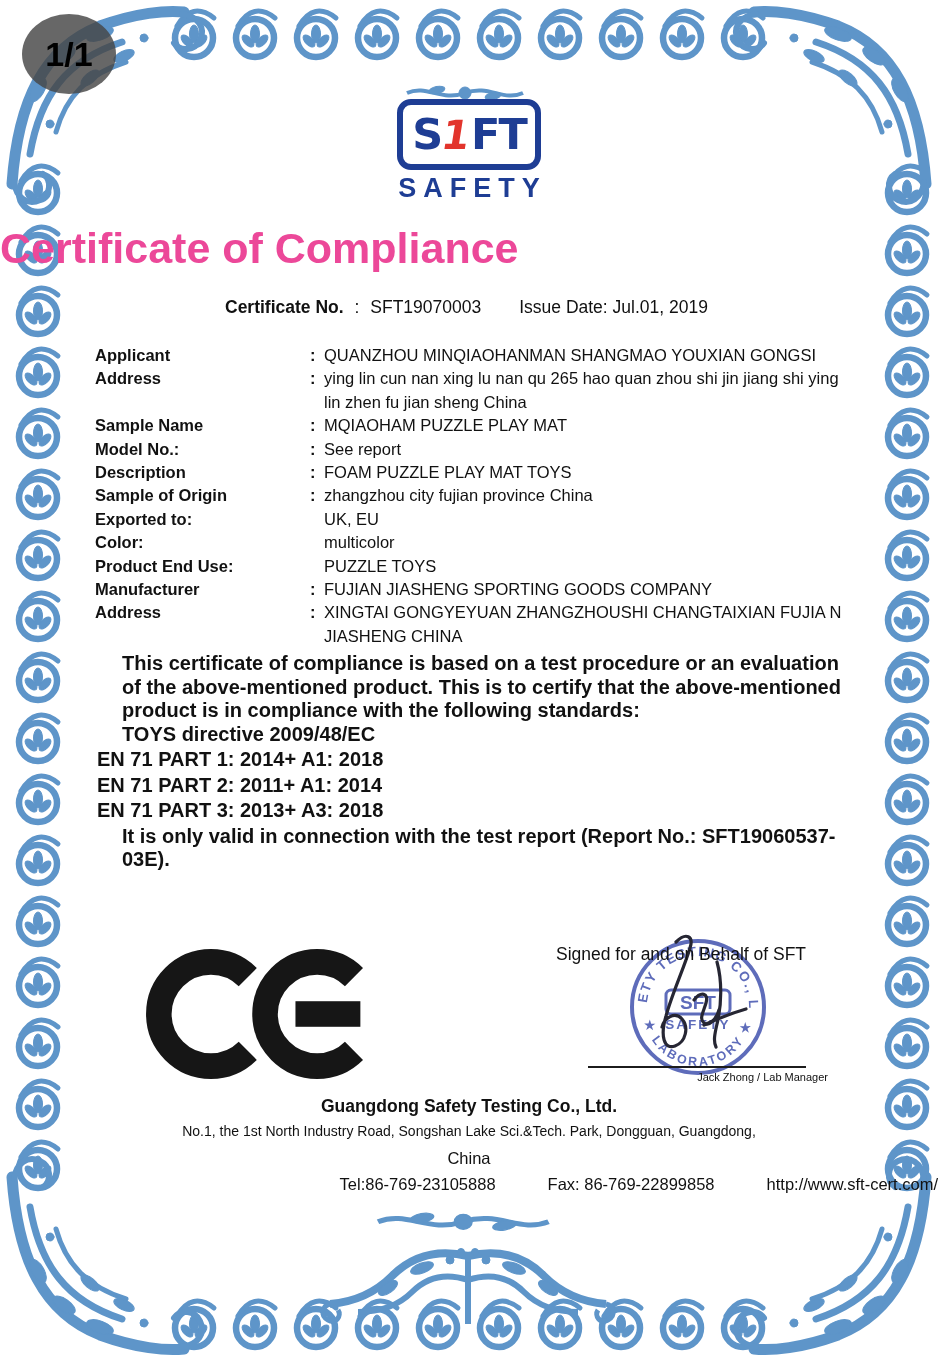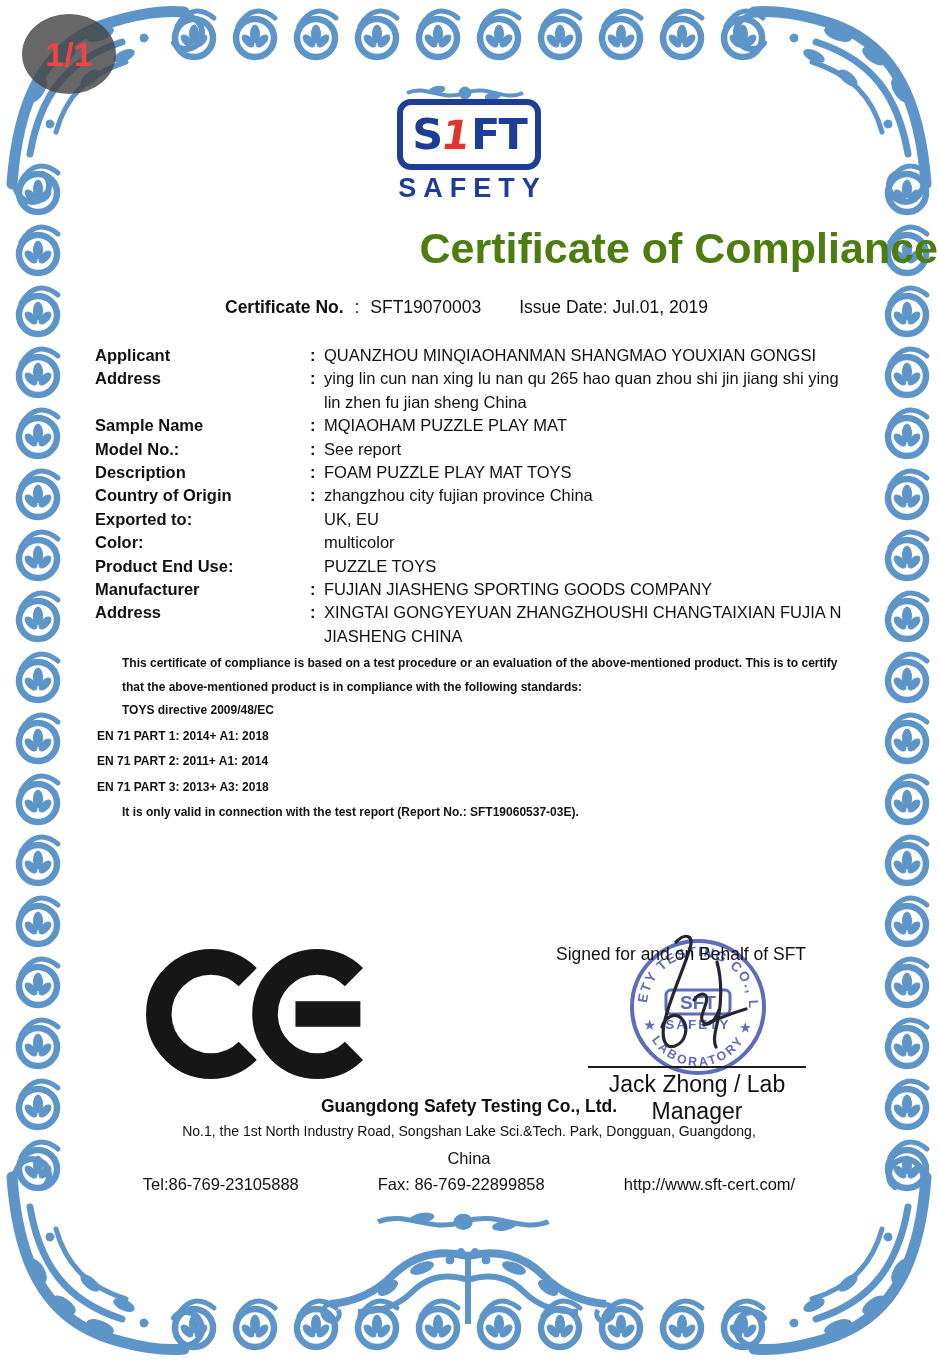--- a/index.html
+++ b/index.html
@@ -3,58 +3,58 @@
 <meta charset="utf-8">
 <style>
   html,body{margin:0;padding:0;background:#fff;}
   .page{position:relative;width:938px;height:1361px;overflow:hidden;background:#fff;
         font-family:"Liberation Sans",sans-serif;color:#111;}
   .deco{position:absolute;left:0;top:0;z-index:0;pointer-events:none;}
   .content{position:absolute;inset:0;z-index:1;}
 
   .badge{position:absolute;left:22px;top:14px;width:94px;height:80px;z-index:3;
          background:rgba(70,70,70,.82);border-radius:50%;display:flex;align-items:center;
-         justify-content:center;color:#ef4444;font-size:34px;font-weight:bold;}
+         justify-content:center;color:#000000;font-size:34px;font-weight:bold;}
 
   .logo-wrap{position:absolute;left:0;right:0;top:99px;text-align:center;}
   .logo-box{display:inline-flex;align-items:center;justify-content:center;
             border:6px solid #1e3d94;border-radius:14px;width:132px;height:59px;
             font-family:"DejaVu Sans",sans-serif;font-weight:800;}
   .logo-letter{font-size:43px;color:#1e3d94;letter-spacing:-2px;line-height:1;}
   .logo-one{font-size:40px;color:#e2342c;transform:skewX(-9deg);margin:0 1px;line-height:1;font-weight:800;}
   .logo-sub{margin-top:3px;font-size:27px;font-weight:800;color:#1e3d94;letter-spacing:7px;padding-left:7px;}
 
-  .title{position:absolute;left:0;right:0;top:224px;text-align:right;
-         font-size:43px;font-weight:700;color:#4d7c0f;}
+  .title{position:absolute;left:0;right:0;top:224px;text-align:left;
+         font-size:43px;font-weight:700;color:#ec4899;}
 
   .certline{position:absolute;left:225px;top:297px;display:flex;gap:38px;font-size:17.5px;white-space:nowrap;}
   .certline .lbl{font-weight:bold;}
   .certline .sep{margin:0 6px;}
 
   .fields{position:absolute;left:95px;top:344px;width:752px;font-size:16.5px;line-height:23.4px;}
   .frow{display:grid;grid-template-columns:215px 14px auto;}
   .frow .flabel{font-weight:bold;}
   .frow .fsep{font-weight:bold;}
 
-  .statement{position:absolute;left:97px;top:652px;width:752px;font-weight:bold;font-size:12px;}
+  .statement{position:absolute;left:97px;top:652px;width:752px;font-weight:bold;font-size:20px;}
   .st-par{margin:0 0 0 25px;width:724px;line-height:23.5px;}
   .st-directive{margin:0 0 0 25px;line-height:23.5px;}
   .st-standard{margin-top:2px;line-height:23.5px;}
   .st-validity{margin:2px 0 0 25px;line-height:23.5px;}
 
   .ce{position:absolute;left:146px;top:949px;}
   .signedfor{position:absolute;left:556px;top:944px;width:270px;font-size:17.5px;z-index:2;}
   .stamp{position:absolute;left:614px;top:928px;overflow:visible;z-index:1;}
   .sig-line{position:absolute;left:588px;top:1066px;width:218px;border-top:2px solid #1c1c1c;z-index:2;}
-  .signer{position:absolute;left:566px;top:1071px;width:262px;text-align:center;font-size:23px;z-index:2;}
+  .signer{position:absolute;left:566px;top:1071px;width:262px;text-align:right;font-size:11px;z-index:2;}
 
   .footer-company{position:absolute;left:0;right:0;top:1096px;text-align:center;font-size:17.5px;font-weight:bold;}
   .footer-addr1{position:absolute;left:0;right:0;top:1123px;text-align:center;font-size:14px;}
   .footer-addr2{position:absolute;left:0;right:0;top:1149px;text-align:center;font-size:16.5px;}
-  .footer-contacts{position:absolute;left:0;right:0;top:1175px;display:flex;justify-content:center;gap:79px;font-size:16.5px;}
+  .footer-contacts{position:absolute;left:0;right:0;top:1175px;display:flex;justify-content:flex-end;gap:52px;font-size:16.5px;}
 </style>
 </head>
 <body>
 
 <div class="page">
 
   <svg class="deco" width="938" height="1361" viewBox="0 0 938 1361" aria-hidden="true">
     <defs>
       <g id="tile" stroke="#5e95c9" fill="#5e95c9">
         <circle cx="30" cy="33" r="19" fill="none" stroke-width="6.5"></circle>
@@ -190,21 +190,21 @@
         <span class="flabel">Model No.:</span>
         <span class="fsep">:</span>
         <span class="fvalue">See report</span>
       </div>
       <div class="frow">
         <span class="flabel">Description</span>
         <span class="fsep">:</span>
         <span class="fvalue">FOAM PUZZLE PLAY MAT TOYS</span>
       </div>
       <div class="frow">
-        <span class="flabel">Country of Origin</span>
+        <span class="flabel">Sample of Origin</span>
         <span class="fsep">:</span>
         <span class="fvalue">zhangzhou city fujian province China</span>
       </div>
       <div class="frow">
         <span class="flabel">Exported to:</span>
         <span class="fsep"></span>
         <span class="fvalue">UK, EU</span>
       </div>
       <div class="frow">
         <span class="flabel">Color:</span>

